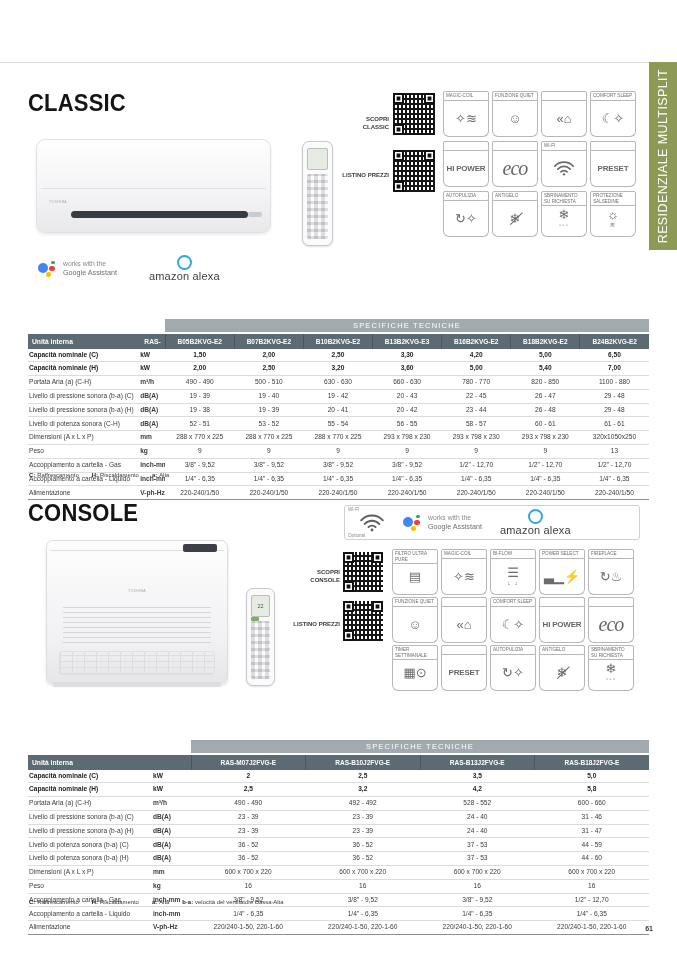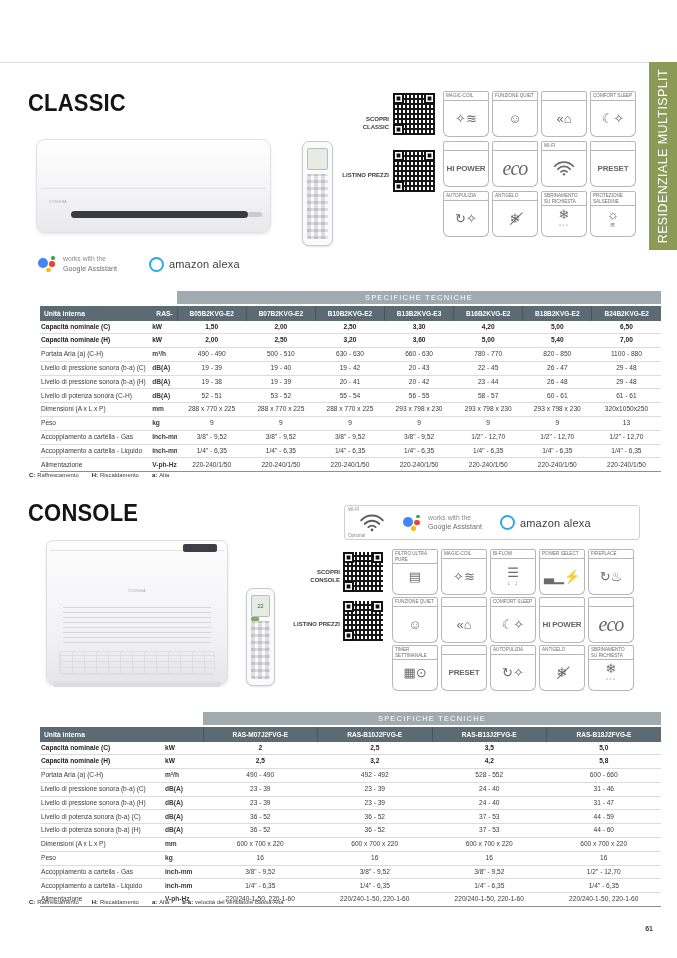--- a/index.html
+++ b/index.html
@@ -50,21 +50,21 @@
   
   .glogo{display:flex;align-items:center;gap:7px;}
   .gdots{position:relative;width:18px;height:18px;display:inline-block;}
   .gdots i{position:absolute;border-radius:50%;}
   .gdots .gb{width:10px;height:10px;left:0;top:3px;background:#4285f4;}
   .gdots .gg{width:3.5px;height:3.5px;left:13px;top:1px;background:#34a853;}
   .gdots .gr{width:5.5px;height:5.5px;left:11px;top:6px;background:#ea4335;}
   .gdots .gy{width:4.5px;height:4.5px;left:8px;top:12.5px;background:#fbbc05;}
   .gtext{font-size:6.8px;color:#8b8b8b;line-height:1.25;}
   .gtext .l2{color:#6f6f6f;font-size:7.2px;}
-  .alexa{display:flex;align-items:center;gap:5px;}
+  .alexa{display:flex;align-items:center;flex-direction:column;}
   .aring{width:11px;height:11px;border:2.6px solid #2ea8e0;border-radius:50%;display:inline-block;}
   .atext{font-size:11px;color:#3f3f3f;letter-spacing:.2px;}
   .logos-classic{position:absolute;left:38px;top:255px;display:flex;gap:32px;align-items:center;}
   
   .wifibox{position:absolute;left:344px;top:505px;width:296px;height:35px;border:1px solid #cfcfcf;
            border-radius:3px;display:flex;align-items:center;gap:18px;padding-left:14px;box-sizing:border-box;}
   .wifibox .wb-top{position:absolute;top:1px;left:3px;font-size:4.6px;color:#8a8a8a;}
   .wifibox .wb-bottom{position:absolute;bottom:1px;left:3px;font-size:4.6px;color:#8a8a8a;}
   
   .qr{position:absolute;width:42px;height:42px;
@@ -85,21 +85,21 @@
              border-radius:0 0 6px 6px;display:flex;flex-direction:column;align-items:center;justify-content:center;}
   .glyph{font-size:13px;color:#6b6b6b;line-height:1;position:relative;}
   .glyph2{font-size:6.5px;color:#6b6b6b;line-height:1;margin-top:1px;letter-spacing:1px;}
   .glyph.strike::after{content:"";position:absolute;left:-2px;top:6px;width:17px;height:1.3px;
                        background:#6b6b6b;transform:rotate(-45deg);}
   .feat-text{font-size:8px;font-weight:700;color:#676767;letter-spacing:-.2px;white-space:nowrap;}
   .feat-text.eco{font-family:"Liberation Serif",serif;font-style:italic;font-weight:400;font-size:20px;
                  letter-spacing:-1px;}
   .wifi-svg{display:block;}
   
-  .tablewrap{position:absolute;left:40px;width:621px;}
+  .tablewrap{position:absolute;left:28px;width:621px;margin-top:28px;}
   .tw-classic{top:291px;} .tw-console{top:712px;}
   .specbar{height:13px;background:#a1abaf;color:#fff;font-size:7.5px;letter-spacing:1.2px;
            text-align:center;line-height:13.5px;margin-bottom:1.5px;}
   table{border-collapse:collapse;table-layout:fixed;width:621px;}
   thead th{background:#5c6b73;color:#fff;font-size:6.7px;font-weight:700;height:15px;padding:0 3px;
            overflow:hidden;white-space:nowrap;}
   thead th.lblh{text-align:left;padding-left:4px;}
   thead th.unith{text-align:right;padding-right:4px;}
   thead th.model{border-left:1.6px solid #48575f;text-align:center;padding:0;font-size:6.5px;}
   tbody td{font-size:6.6px;color:#3b3b3a;height:12.8px;line-height:1;padding:0 2px;

